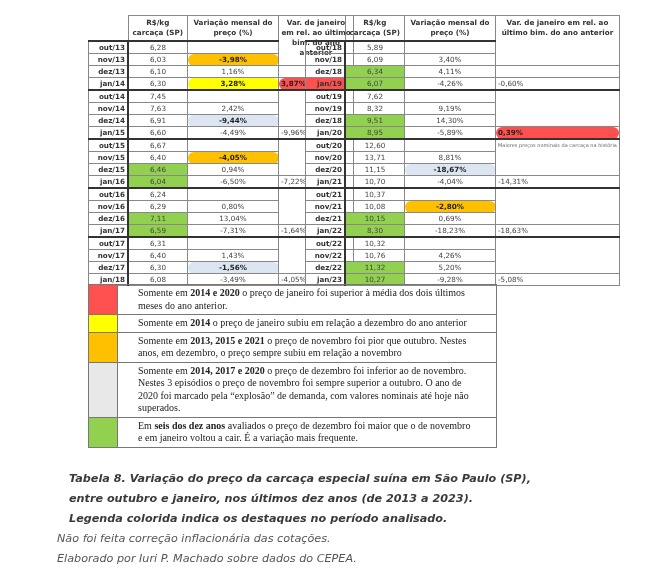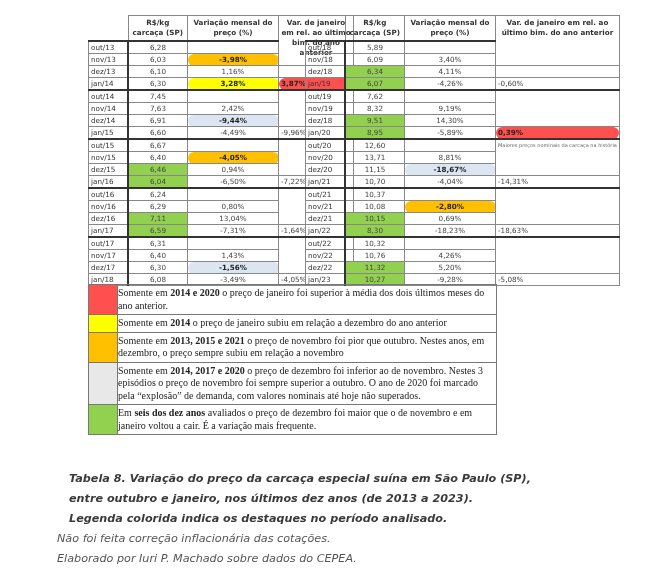--- a/index.html
+++ b/index.html
@@ -2,36 +2,36 @@
 <html><head>
 <meta charset="utf-8">
 <style>
   html, body { margin:0; padding:0; background:#ffffff; }
   body { width:665px; height:575px; position:relative; overflow:hidden; font-family:"Liberation Sans", sans-serif; }
 
   .tbl { position:absolute; border-collapse:collapse; font-family:"DejaVu Sans", sans-serif; font-size:7.2px; color:#444; }
   .tbl td, .tbl th { border:1px solid #888; padding:0 2px; height:11px; line-height:11px; white-space:nowrap; }
   .tbl th { font-weight:bold; font-size:7.2px; color:#333; line-height:10px; padding:2px 2px; vertical-align:top; }
   .tbl th.blank { border:none; background:transparent; }
-  .tbl td.m { font-weight:normal; color:#333; width:34px; border-right:2px solid #333; }
+  .tbl td.m { font-weight:bold; text-align:right; color:#333; width:34px; border-right:2px solid #333; }
   .tbl td.p { text-align:center; width:54px; }
   .tbl td.v { text-align:center; width:86px; }
   .tbl td.j { text-align:left; width:70px;margin-left:20px; }
   .tbl tr.grp td { border-top:2px solid #333; }
   .tbl td.b { font-weight:bold; color:#222;border-radius:6px; }
   .small { font-size:5px; line-height:6px; color:#666; white-space:normal; vertical-align:top; }
 
   .orange { background:#ffc000; }
   .yellow { background:#ffff00; }
   .red { background:#ff5050; }
   .green { background:#92d050; }
   .lblue { background:#dce6f2; }
 
   .legend { position:absolute; left:88px; top:284px; width:409px; border-collapse:collapse; font-family:"Liberation Serif", serif; font-size:10px; color:#222; }
-  .legend td { border:1px solid #777; padding:2px 0; line-height:12.5px; vertical-align:top; }
+  .legend td { border:1px solid #777; padding:2px 20px; line-height:12.5px; vertical-align:top; }
   .legend td.sw { width:28px; padding:0; }
   .legend b { font-weight:bold; }
 
   .caption { position:absolute; left:57px; top:469px; font-family:"DejaVu Sans", sans-serif; font-size:11.2px; color:#444; line-height:20px; }
   .caption .bi { font-weight:bold; font-style:italic; color:#3a3a3a;margin-left:12px; }
   .caption .it { font-style:italic; color:#555; }
 </style>
 </head>
 <body>
 

